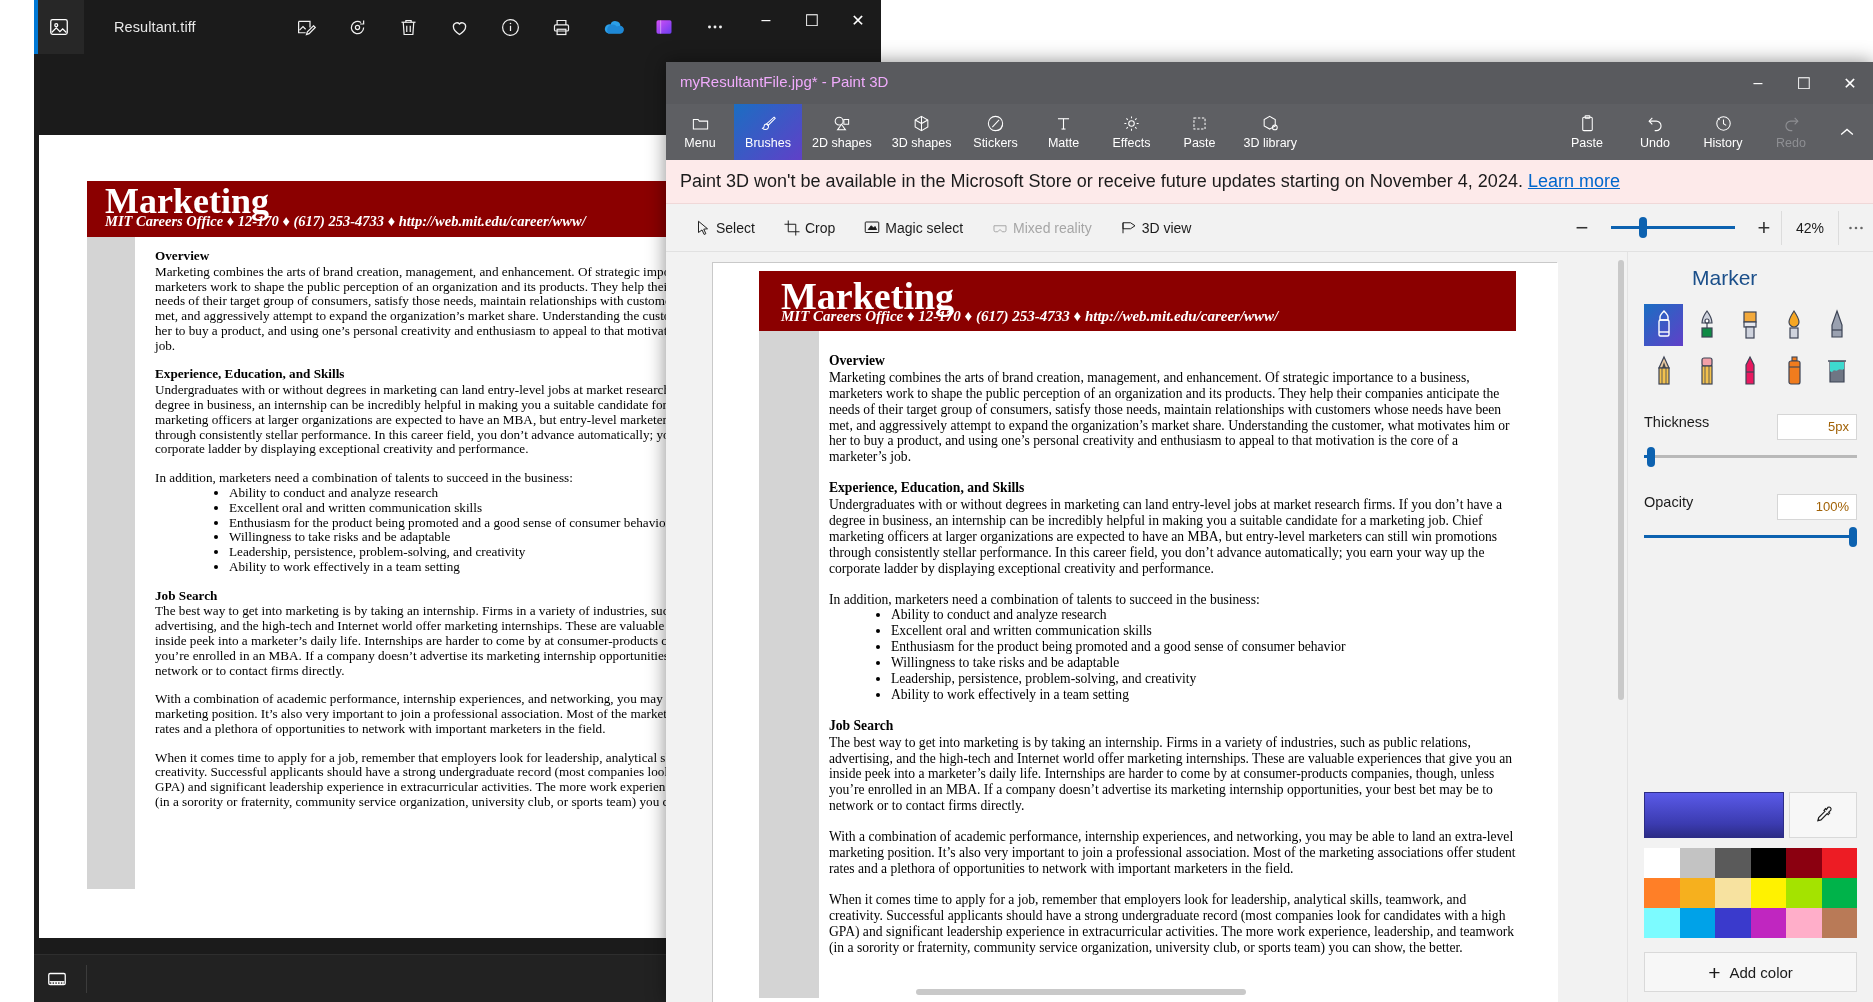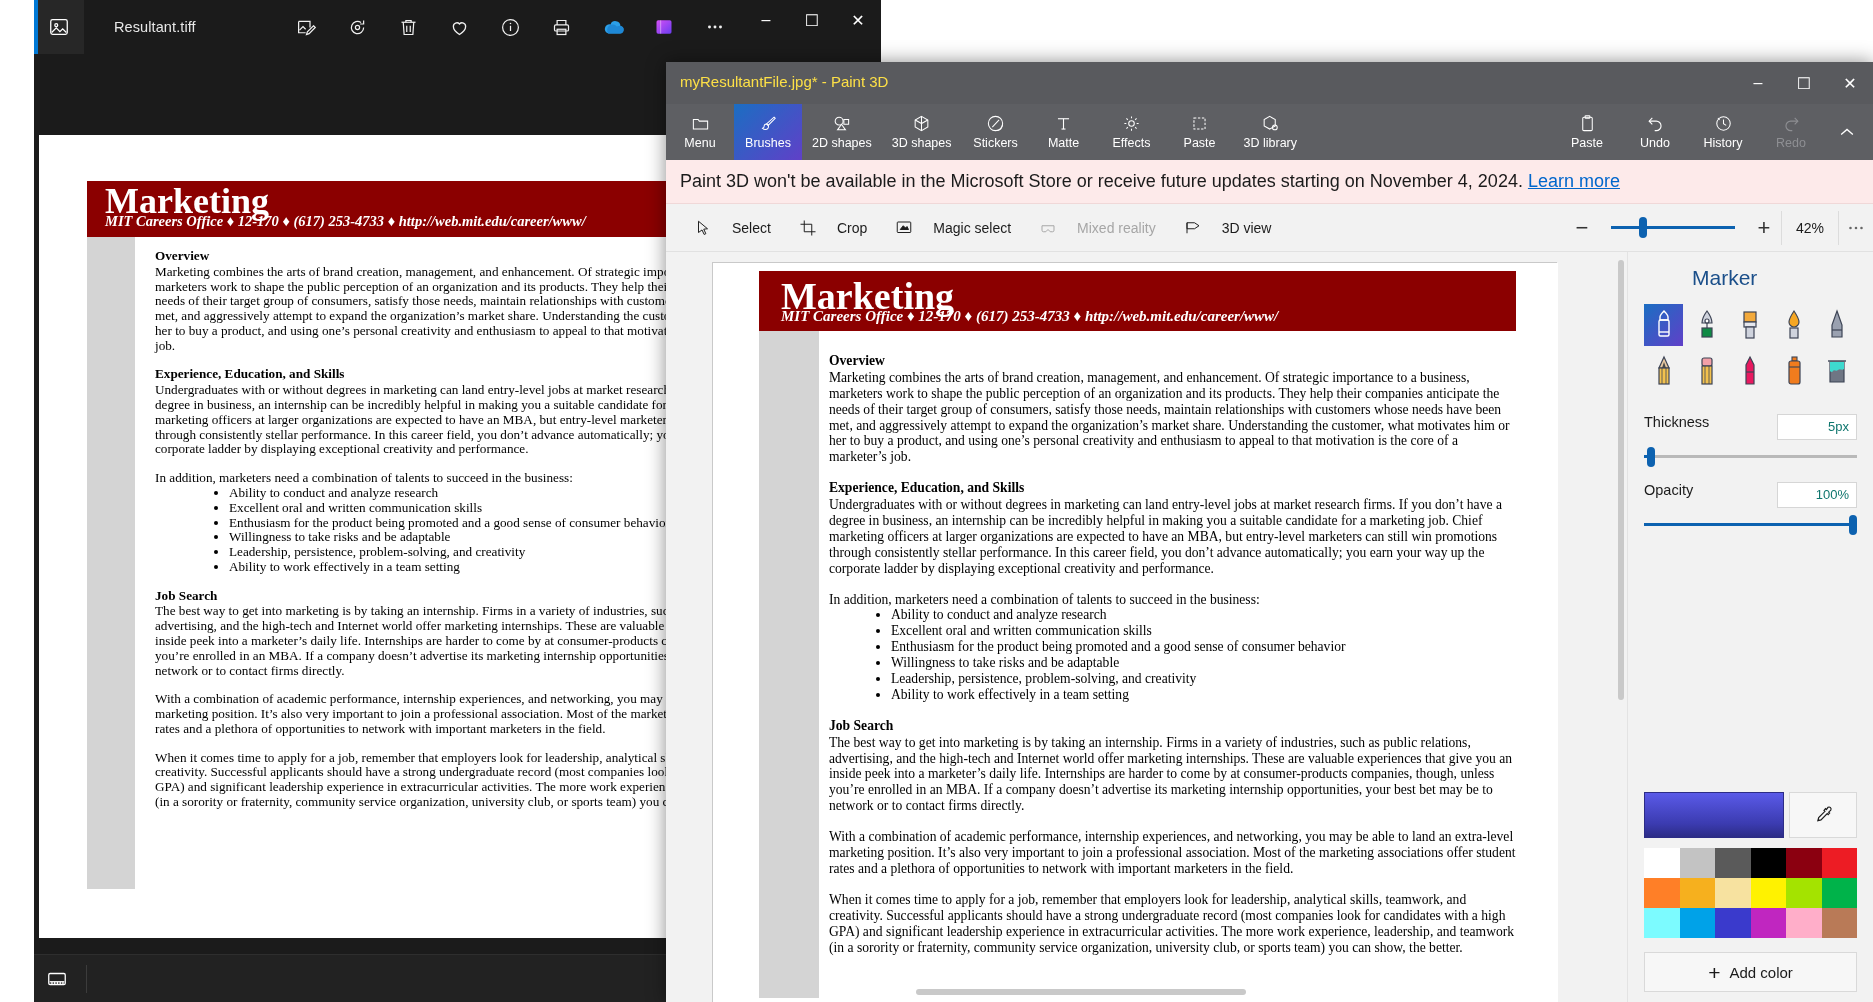--- a/index.html
+++ b/index.html
@@ -83,21 +83,21 @@
 
   
   .p3d {
     position: absolute; left: 666px; top: 62px; width: 1207px; height: 940px;
     background: #f2f2f2; box-shadow: 0 0 18px rgba(0,0,0,.45);
     overflow: hidden; display: flex; flex-direction: column;
   }
   .p3d-titlebar {
     height: 42px; background: #595a5e; position: relative; flex: 0 0 auto;
   }
-  .p3d-titlebar .t { color:#fde047; font-size:15px; position:absolute; left:14px; top:11px; }
+  .p3d-titlebar .t { color:#f0abfc; font-size:15px; position:absolute; left:14px; top:11px; }
   .p3d-wincontrols { position:absolute; right:0; top:0; display:flex; }
   .p3d-wincontrols div {
     width: 46px; height: 42px; display:flex; align-items:center; justify-content:center;
     color:#ffffff;
   }
 
   .p3d-ribbon {
     height: 56px; background: #5e5f63; position: relative; flex: 0 0 auto;
     display: flex; align-items: stretch;
   }
@@ -115,21 +115,21 @@
   .p3d-banner {
     background: #fdeaea; color: #1b1b1b; font-size: 18px; padding: 11px 14px;
     flex: 0 0 auto; border-bottom: 1px solid #f0d8d8;
   }
   .p3d-banner a { color: #0066cc; text-decoration: underline; }
 
   .p3d-subtoolbar {
     height: 48px; background: #f2f2f2; display:flex; align-items:center;
     flex: 0 0 auto; border-bottom: 1px solid #e1e1e1; position: relative;
   }
-  .st-item { display:flex; align-items:center; gap:20px; margin-left: 28px; font-size:14px; color:#1b1b1b; cursor:default; }
+  .st-item { display:flex; align-items:center; gap:4px; margin-left: 28px; font-size:14px; color:#1b1b1b; cursor:default; }
   .st-item.disabled { color:#a6a6a6; }
   .st-zoom { margin-left:auto; display:flex; align-items:center; gap:0; }
   .sl-track { position:relative; width:124px; height:3px; background:#0d62b0; margin:0 12px; }
   .sl-thumb { position:absolute; top:-9px; left:28px; width:8px; height:21px; border-radius:4px; background:#0d62b0; }
   .zoomval { width:58px; text-align:center; font-size:14px; color:#1b1b1b; border-left:1px solid #dcdcdc; border-right:1px solid #dcdcdc; height:34px; line-height:34px;}
   .pm { width:34px; text-align:center; font-size:22px; color:#333; line-height:1; }
 
   .p3d-body { flex: 1 1 auto; display:flex; min-height:0; }
   .p3d-canvasarea { flex:1 1 auto; background:#f2f2f2; position:relative; overflow:hidden; }
   .p3d-canvas {
@@ -160,21 +160,21 @@
   .side-title { color:#1b4f8a; font-size:21px; margin-bottom:14px;margin-left:48px; }
   .tool-grid { display:grid; grid-template-columns: repeat(5, 1fr); gap: 4px; margin-bottom: 22px; }
   .tool-cell {
     height: 42px; display:flex; align-items:center; justify-content:center; cursor:default;
   }
   .tool-cell.sel { background: linear-gradient(135deg,#1b6ec2 0%, #6040c8 100%); }
   .field-row { display:flex; align-items:flex-start; justify-content:space-between; margin-bottom: 6px; }
   .field-label { font-size:14.5px; color:#1b1b1b; }
   .field-box {
     width: 80px; height: 26px; background:#ffffff; border:1px solid #d6d6d6;
-    font-size:13px; color:#0f766e; text-align:right; line-height:24px; padding-right:7px;
+    font-size:13px; color:#a16207; text-align:right; line-height:24px; padding-right:7px;
   }
   .slider { position:relative; height: 22px; margin-bottom: 14px; }
   .slider .trk { position:absolute; top:9px; left:0; right:0; height:3px; background:#b9b9b9; }
   .slider .fill { position:absolute; top:9px; left:0; height:3px; background:#0d62b0; }
   .slider .thm { position:absolute; top:1px; width:8px; height:20px; border-radius:4px; background:#0d62b0; }
   .matte-btn {
     height: 38px; border:1px solid #d9d9d9; background:#f7f7f7; display:flex;
     align-items:center; justify-content:center; position:relative; font-size:15px; color:#1b1b1b;
     margin-bottom: 10px; margin-top: 4px;
   }
@@ -655,21 +655,21 @@
         <div class="field-row">
           <span class="field-label">Thickness</span>
           <div class="field-box">5px</div>
         </div>
         <div class="slider">
           <div class="trk"></div>
           <div class="fill" style="width:6px"></div>
           <div class="thm" style="left:3px"></div>
         </div>
 
-        <div class="field-row" style="margin-top:0">
+        <div class="field-row" style="margin-top:12px">
           <span class="field-label">Opacity</span>
           <div class="field-box">100%</div>
         </div>
         <div class="slider">
           <div class="trk"></div>
           <div class="fill" style="width:100%"></div>
           <div class="thm" style="right:0"></div>
         </div>
 
         <div style="flex:1 1 auto"></div>

